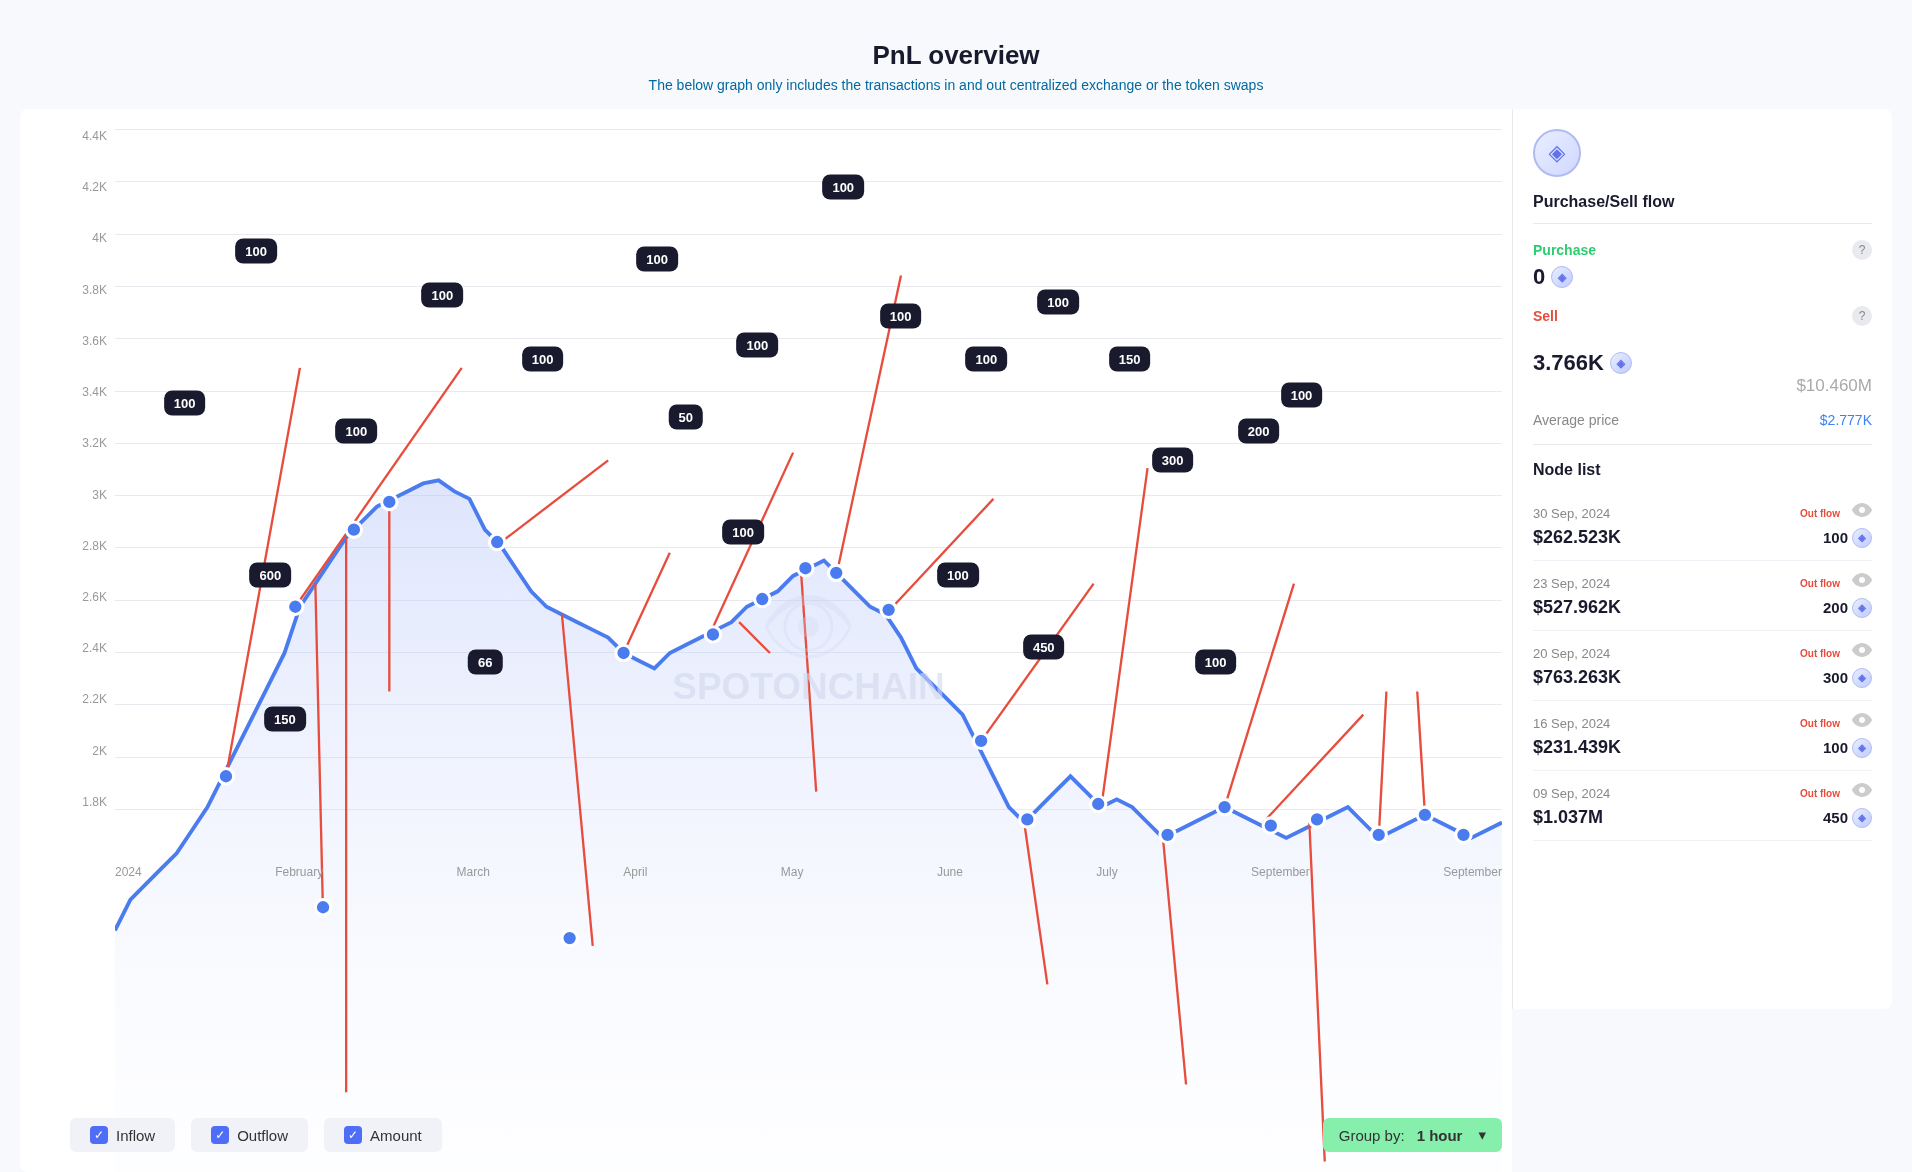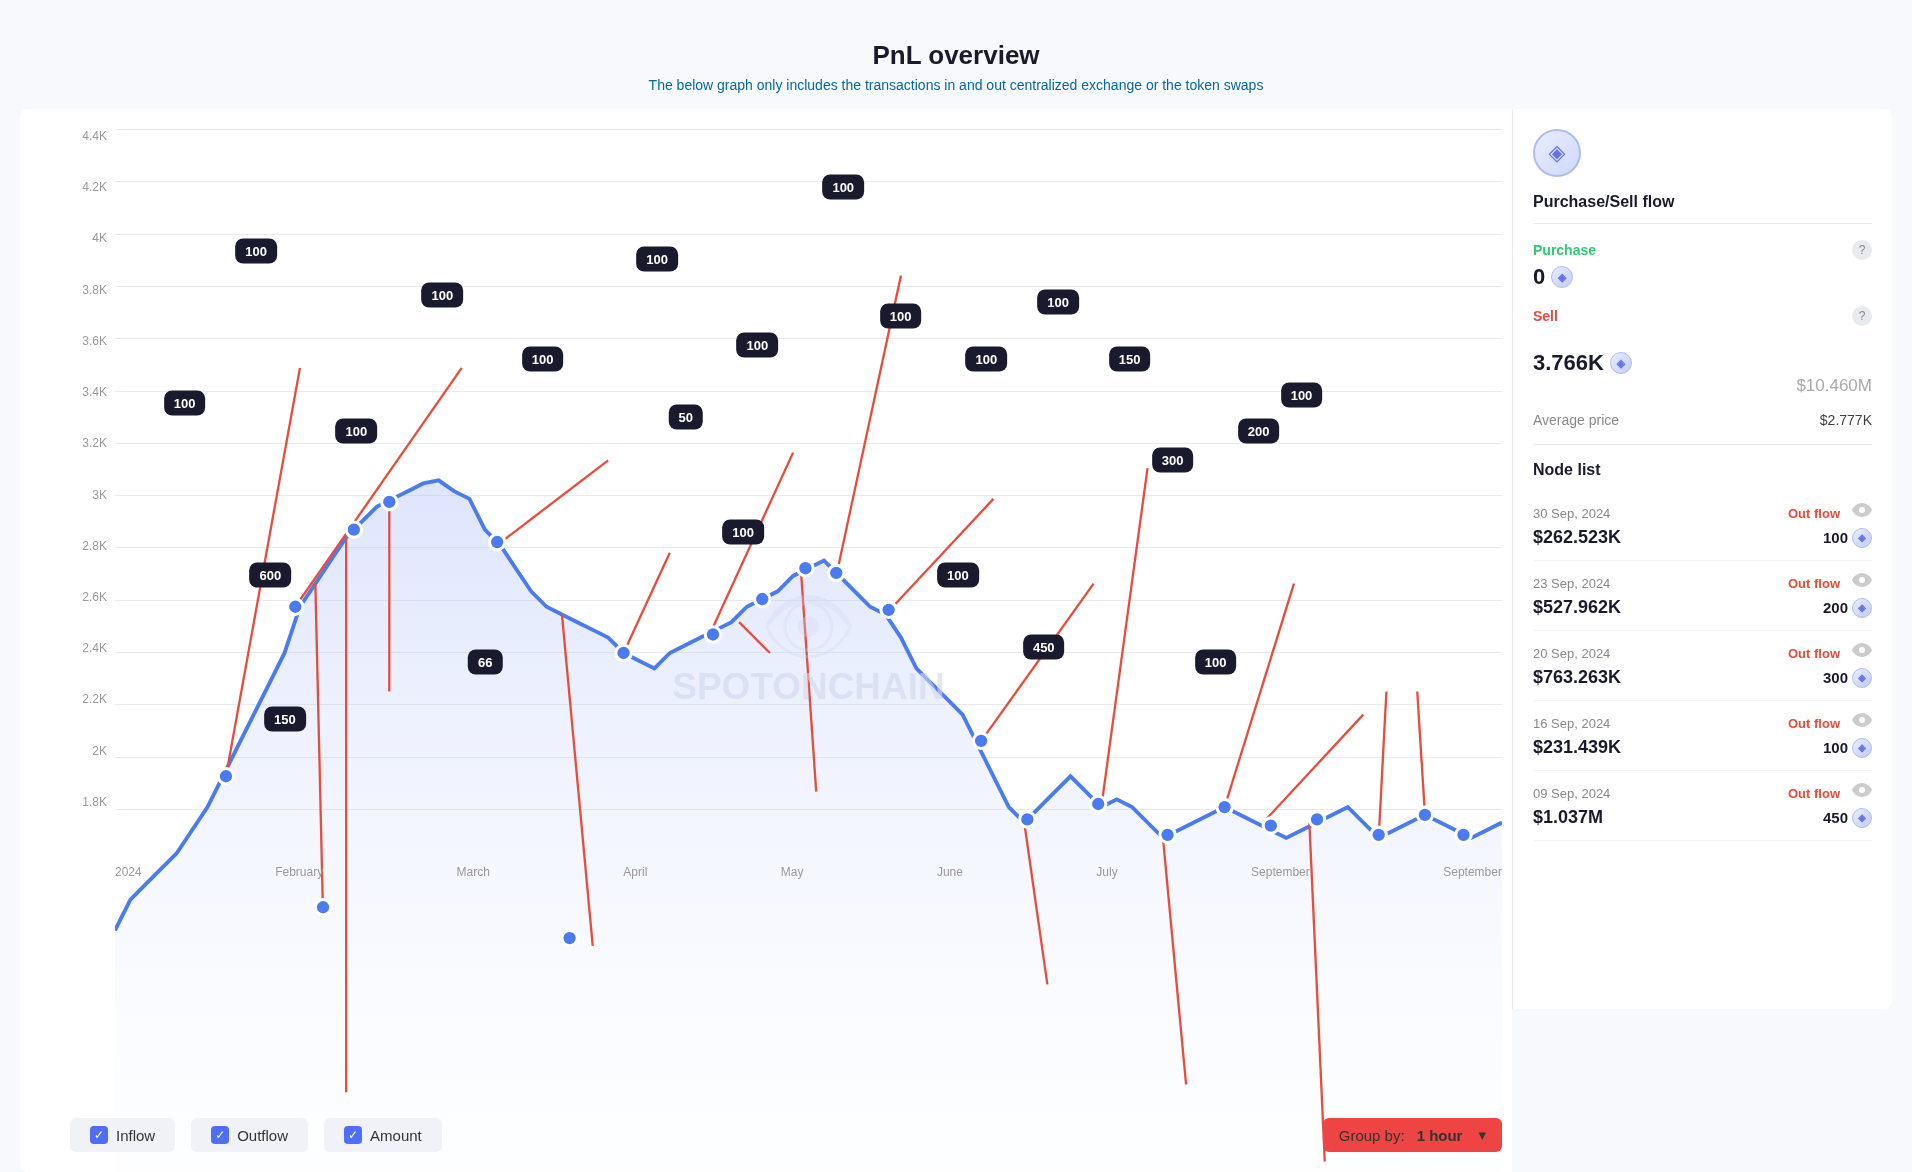--- a/index.html
+++ b/index.html
@@ -161,21 +161,21 @@
       font-size: 15px;
       color: #333;
       font-weight: 500;
     }
 
     .group-by-select {
       margin-left: auto;
       display: flex;
       align-items: center;
       gap: 8px;
-      background: #ef4444;
+      background: #86efac;
       border-radius: 6px;
       padding: 8px 16px;
       cursor: pointer;
       border: none;
       font-size: 15px;
       color: #333;
     }
 
     
     .right-panel {
@@ -283,21 +283,21 @@
       margin-bottom: 16px;
       padding-bottom: 16px;
       border-bottom: 1px solid #e8eaf0;
     }
     .avg-price-label {
       font-size: 14px;
       color: #888;
     }
     .avg-price-value {
       font-size: 14px;
-      color: #404040;
+      color: #3b82f6;
     }
 
     .node-list-title {
       font-size: 16px;
       font-weight: 700;
       color: #1a1a2e;
       margin-bottom: 12px;
     }
 
     .node-item {
@@ -308,21 +308,21 @@
       display: flex;
       justify-content: space-between;
       align-items: center;
       margin-bottom: 4px;
     }
     .node-date {
       font-size: 13px;
       color: #888;
     }
     .node-flow-type {
-      font-size: 13px;
+      font-size: 10px;
       font-weight: 600;
       color: #e74c3c;
     }
     .node-item-values {
       display: flex;
       justify-content: space-between;
       align-items: center;
     }
     .node-amount {
       font-size: 18px;

